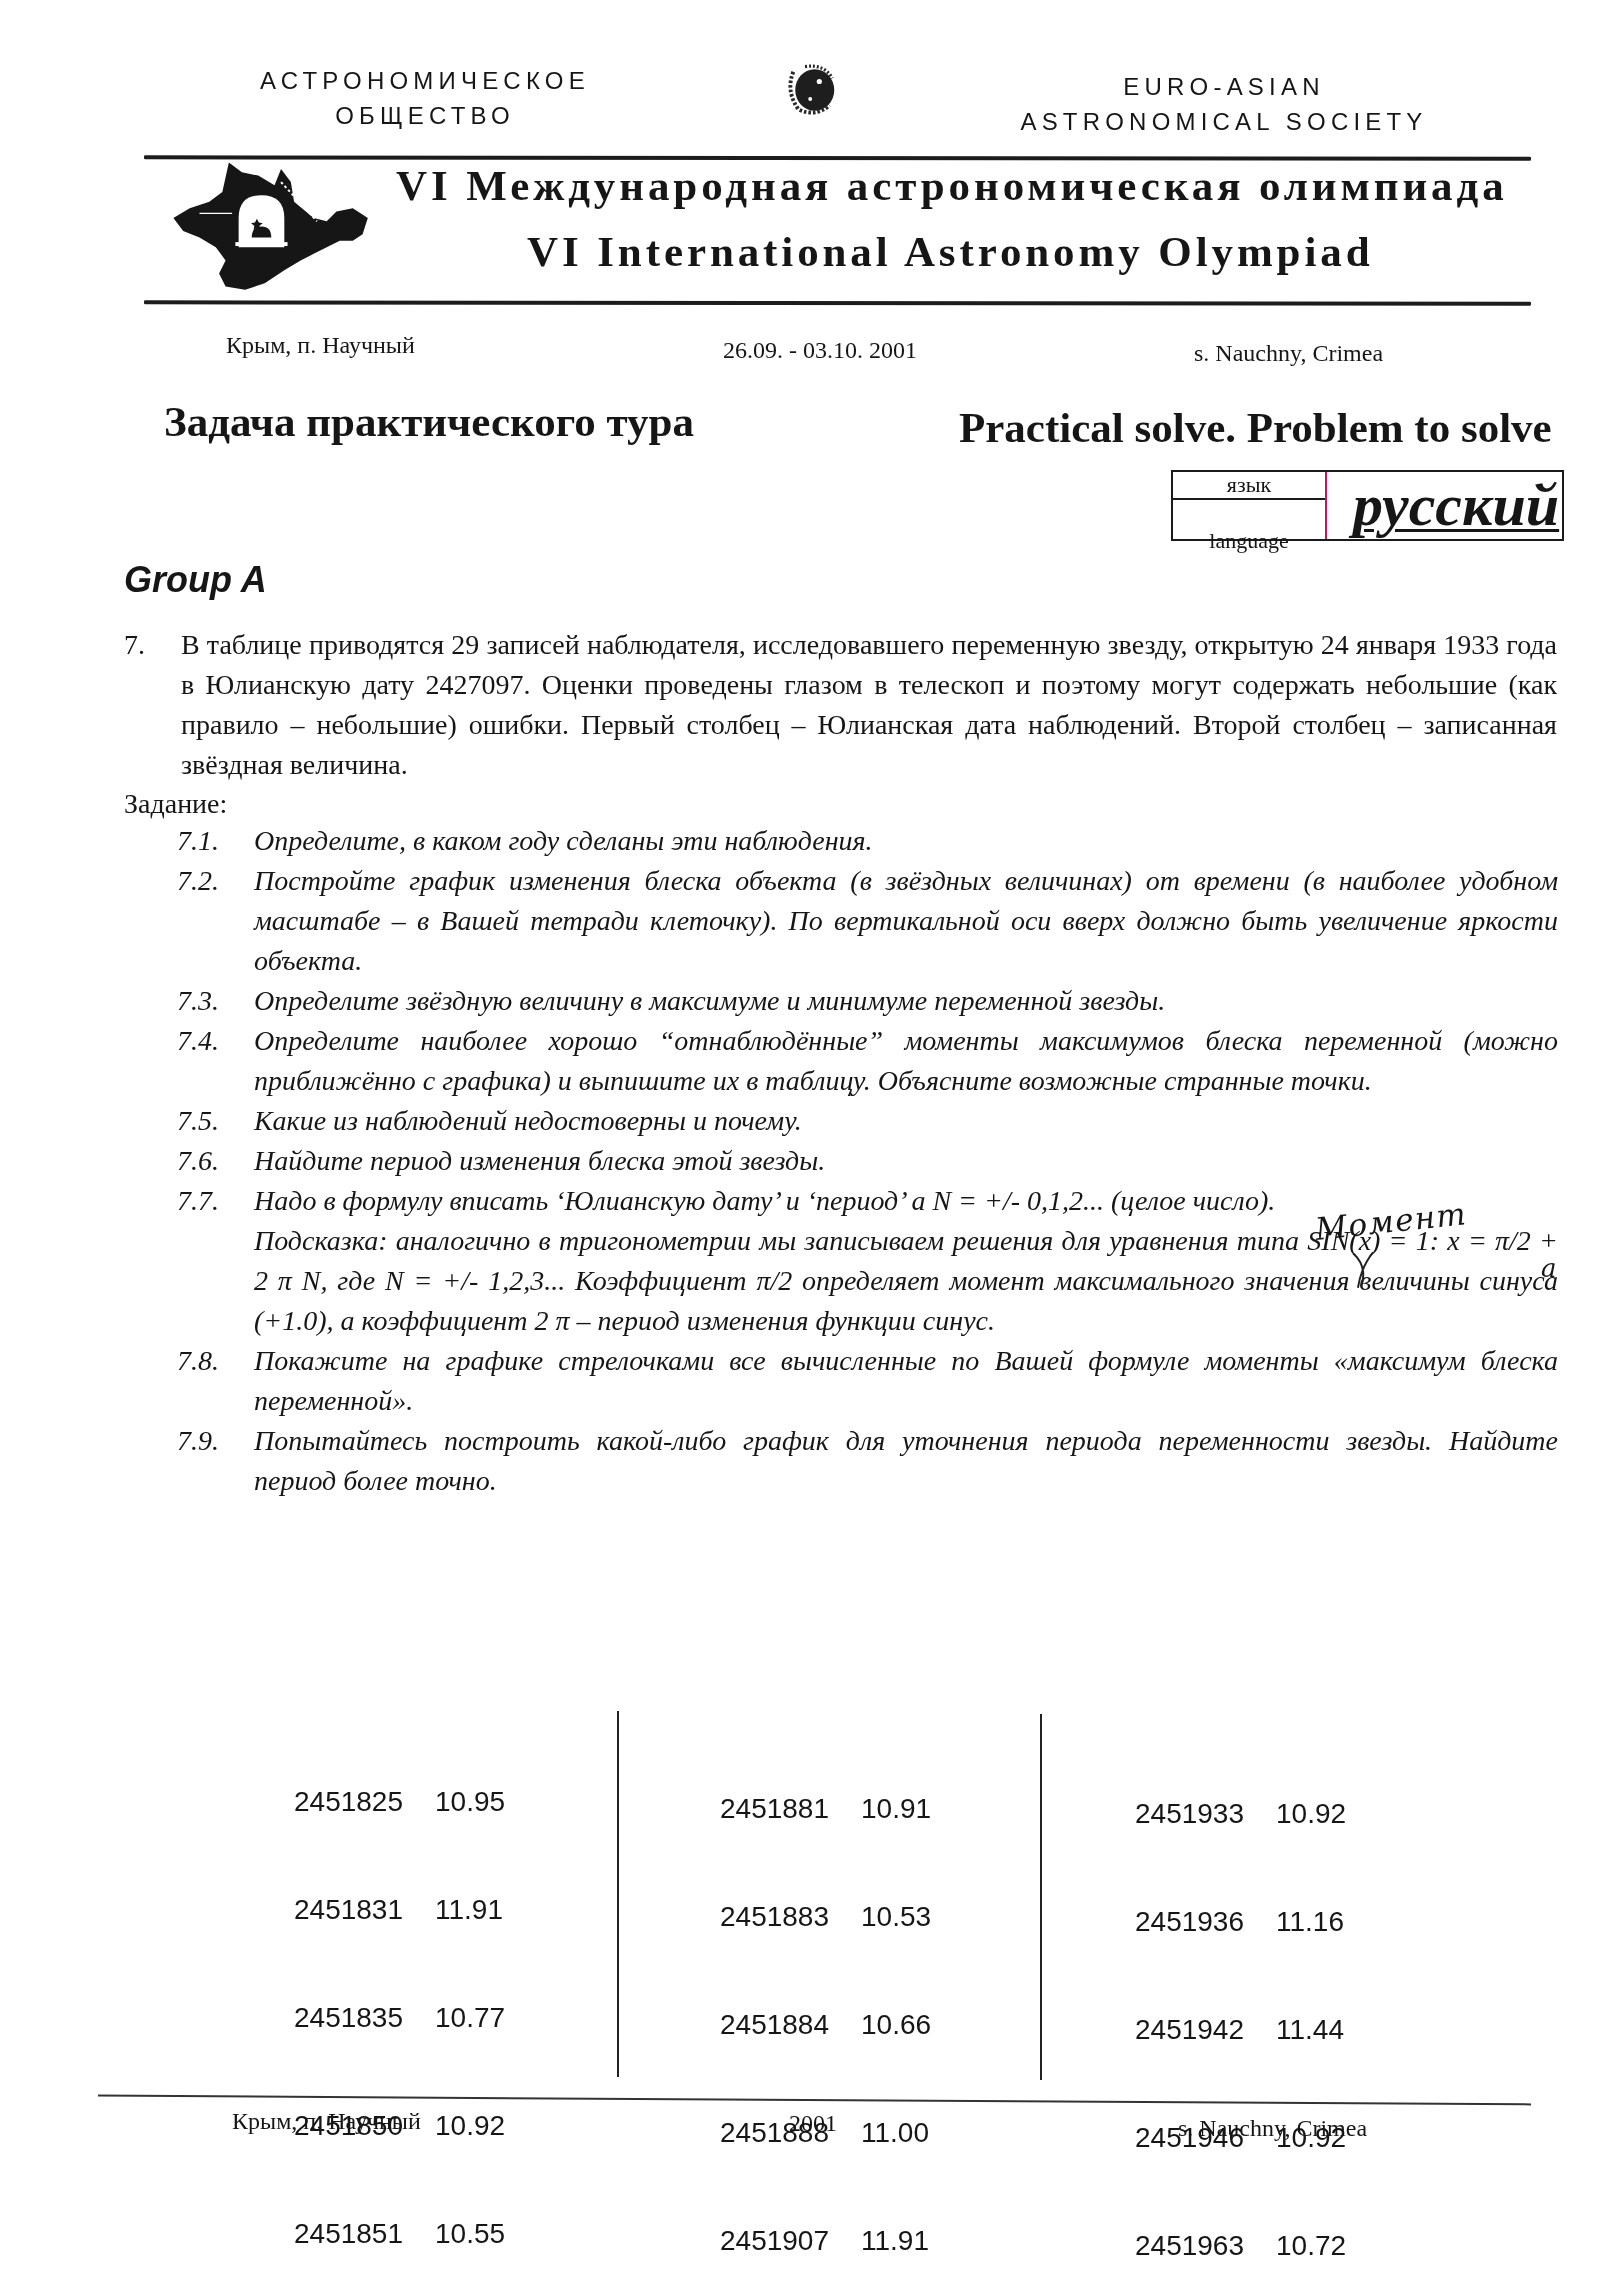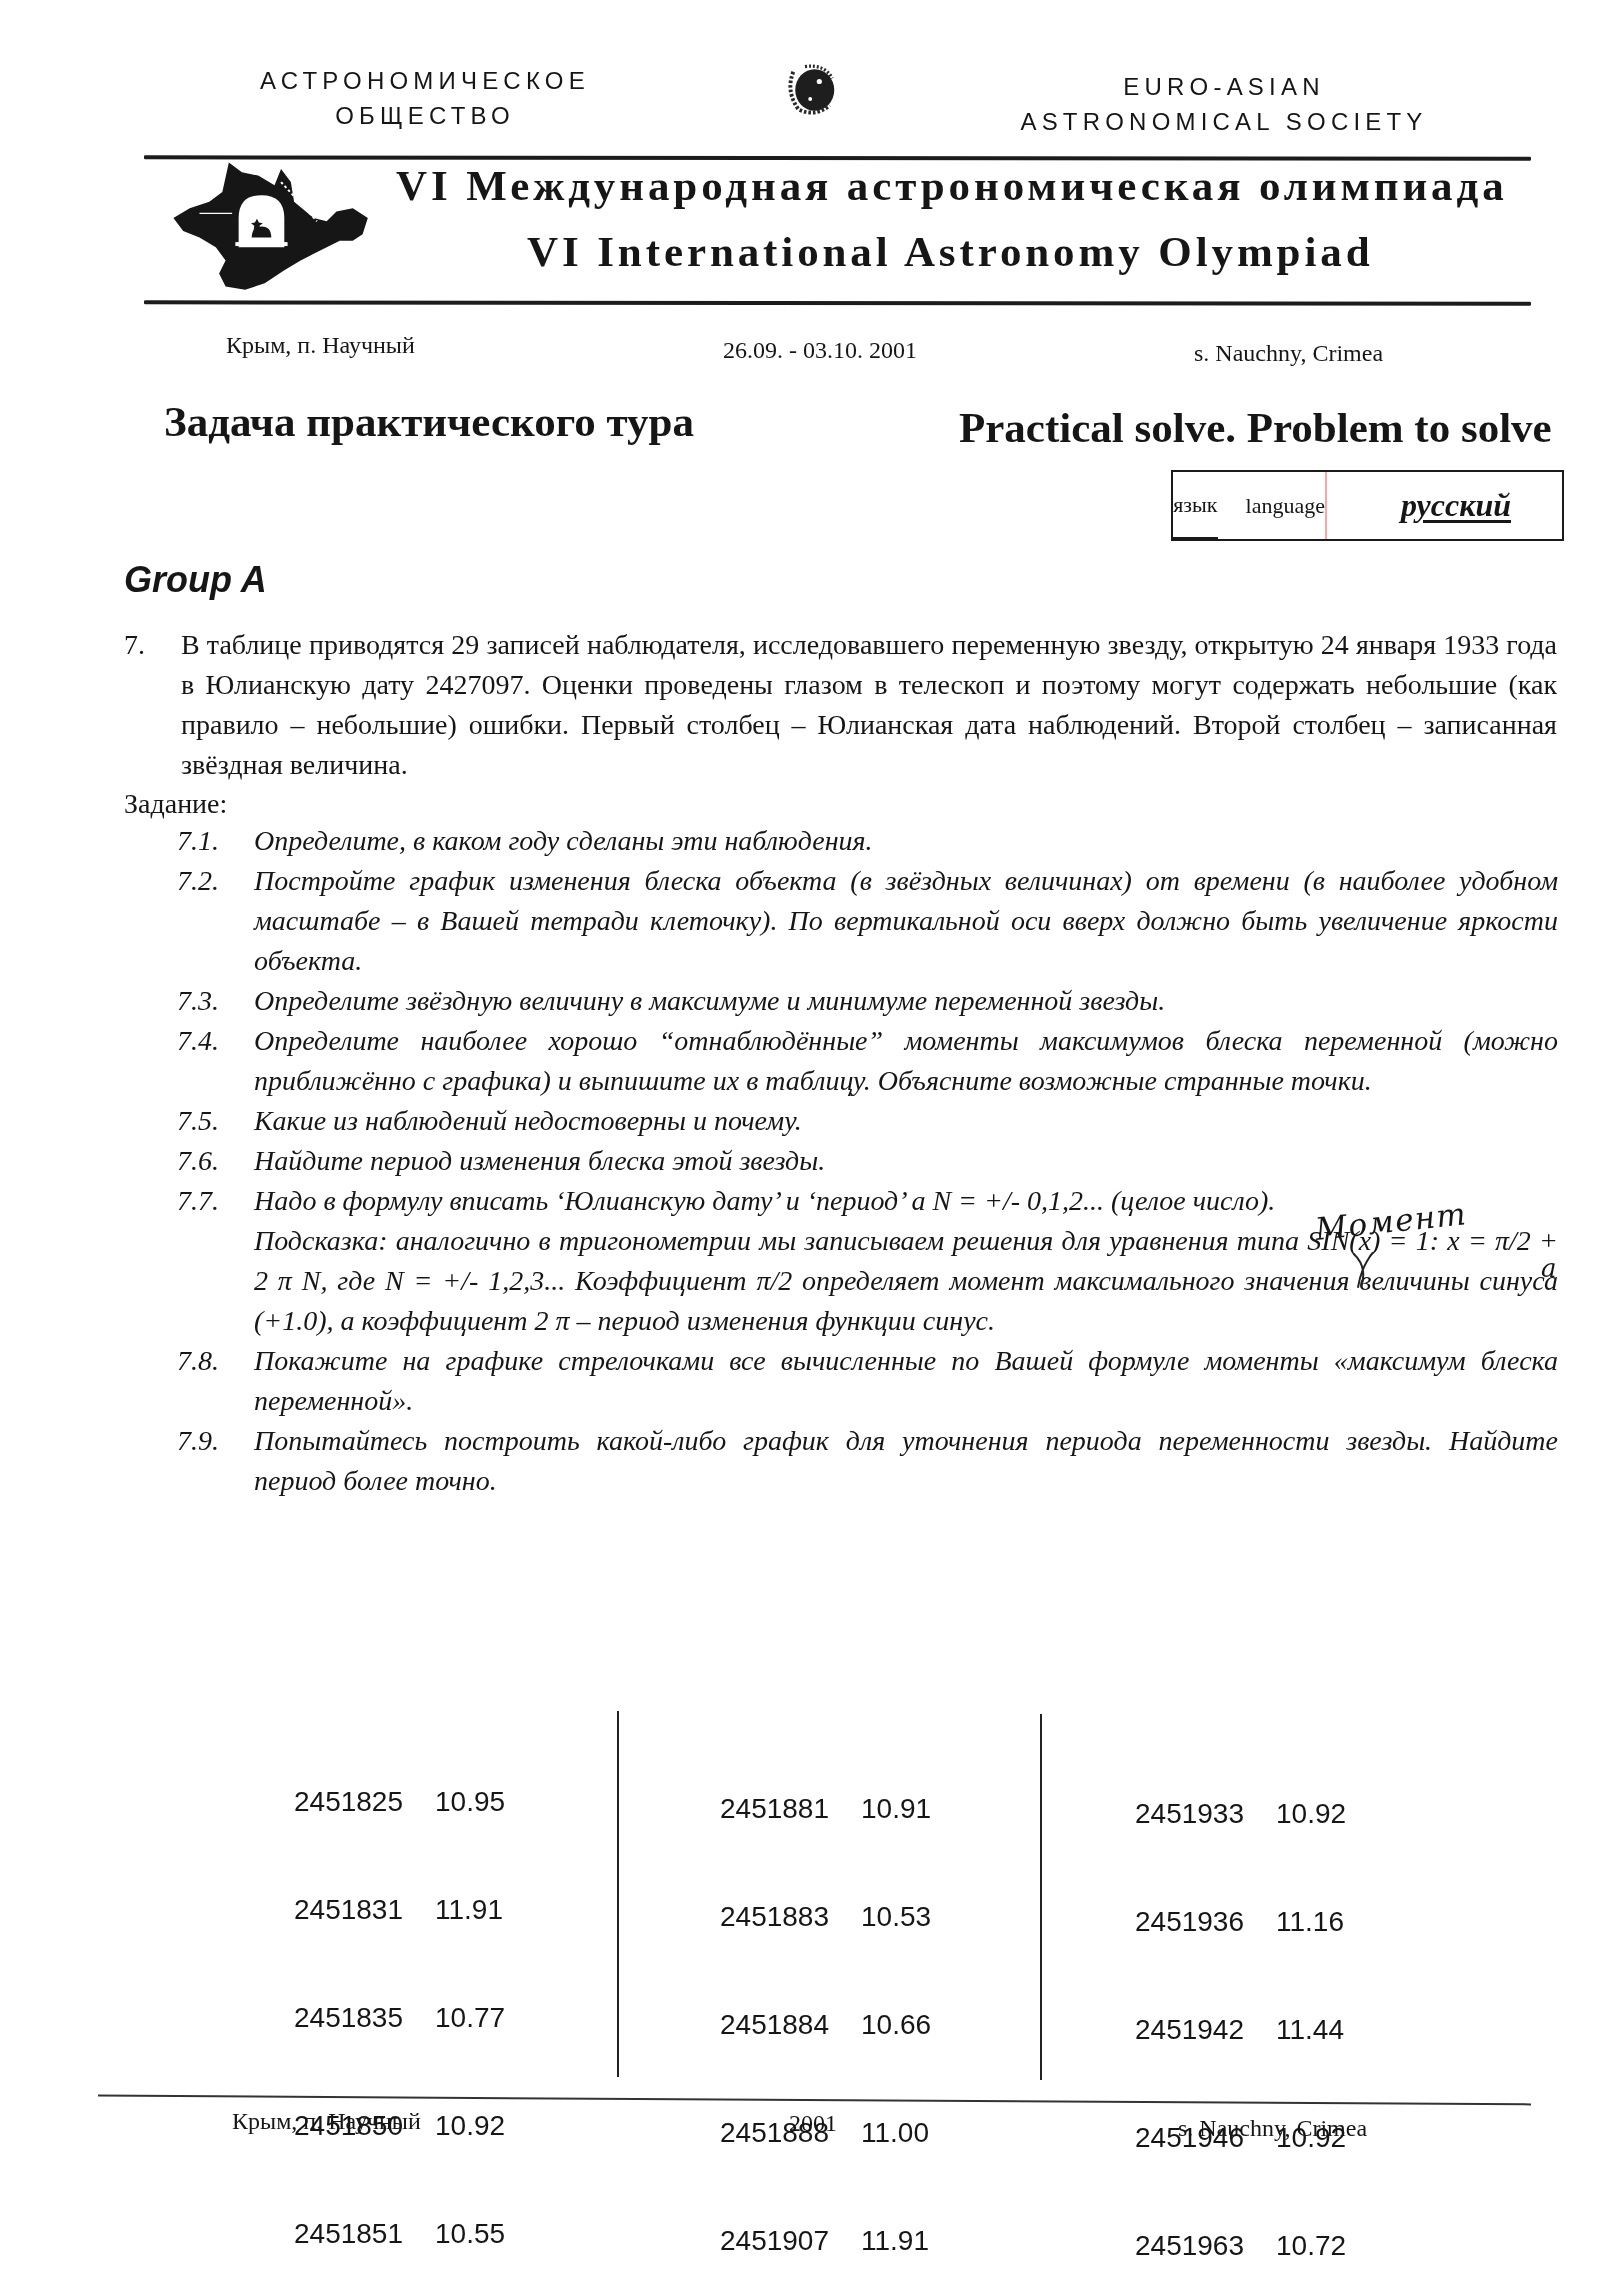--- a/index.html
+++ b/index.html
@@ -25,24 +25,24 @@
     .meta { font-size: 24px; line-height: 33px; white-space: nowrap; }
     .meta-left { left: 226px; top: 329px; }
     .meta-center { left: 723px; top: 334px; }
     .meta-right { left: 1194px; top: 337px; }
 
     .heading { font-size: 43px; font-weight: bold; white-space: nowrap; line-height: 52px; margin-left: 40px; }
     .heading-ru { left: 124px; top: 396px; }
     .heading-en { left: 919px; top: 402px; }
 
     .lang-box { left: 1171px; top: 470px; width: 389px; height: 67px; border: 2px solid #1a1a1a; display: flex; }
-    .lang-left { width: 152px; border-right: 2px solid #fca5a5; display: flex; flex-direction: row; gap: 28px; }
+    .lang-left { width: 152px; border-right: 2px solid #be185d; display: flex; flex-direction: column; gap: 28px; }
     .lang-cell { flex: 1; display: flex; align-items: center; justify-content: center; font-size: 22px; }
     .lang-cell.top { border-bottom: 2px solid #1a1a1a; }
-    .lang-right { flex: 1; display: flex; align-items: center; justify-content: center; font-size: 32px; font-style: italic; font-weight: bold; text-decoration: underline; text-decoration-thickness: 3.3px; text-underline-offset: 3.9px; padding-left: 23px; }
+    .lang-right { flex: 1; display: flex; align-items: center; justify-content: center; font-size: 60px; font-style: italic; font-weight: bold; text-decoration: underline; text-decoration-thickness: 3.3px; text-underline-offset: 3.9px; padding-left: 23px; }
 
     .group { left: 124px; top: 559px; font-family: "Liberation Sans", "DejaVu Sans", sans-serif; font-size: 36px; font-weight: bold; font-style: italic; }
 
     .body-text { font-size: 28px; line-height: 40px; }
     .para { left: 124px; top: 625px; width: 1433px; }
     .para .num { position: absolute; left: 0; top: 0; }
     .para .txt { margin-left: 57px; text-align: justify; text-align-last: left; }
     .task-label { left: 124px; top: 784px; }
 
     .subtasks { left: 177px; top: 821px; width: 1381px; font-style: italic; }

